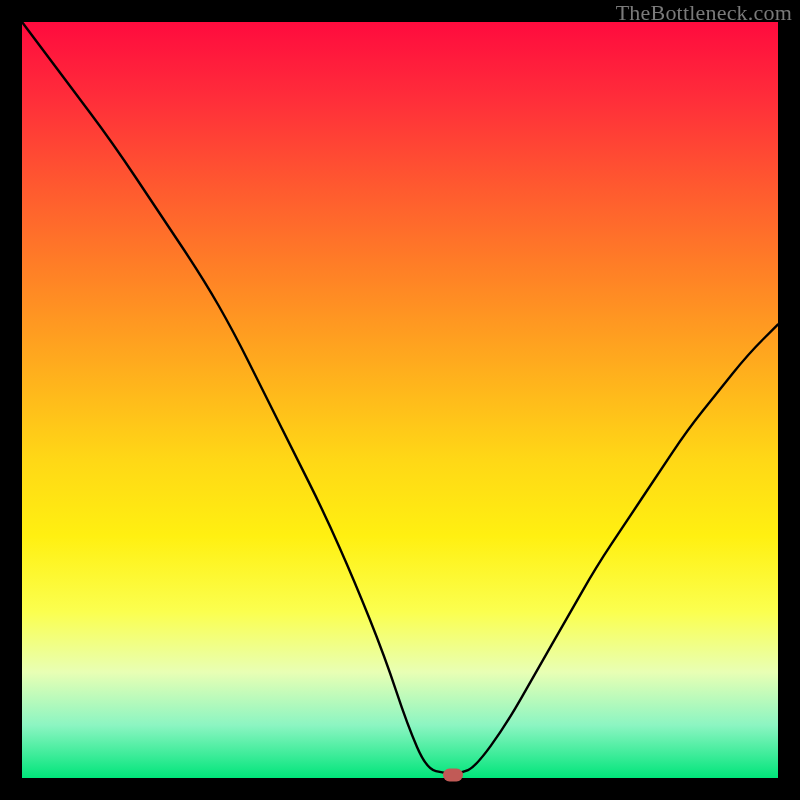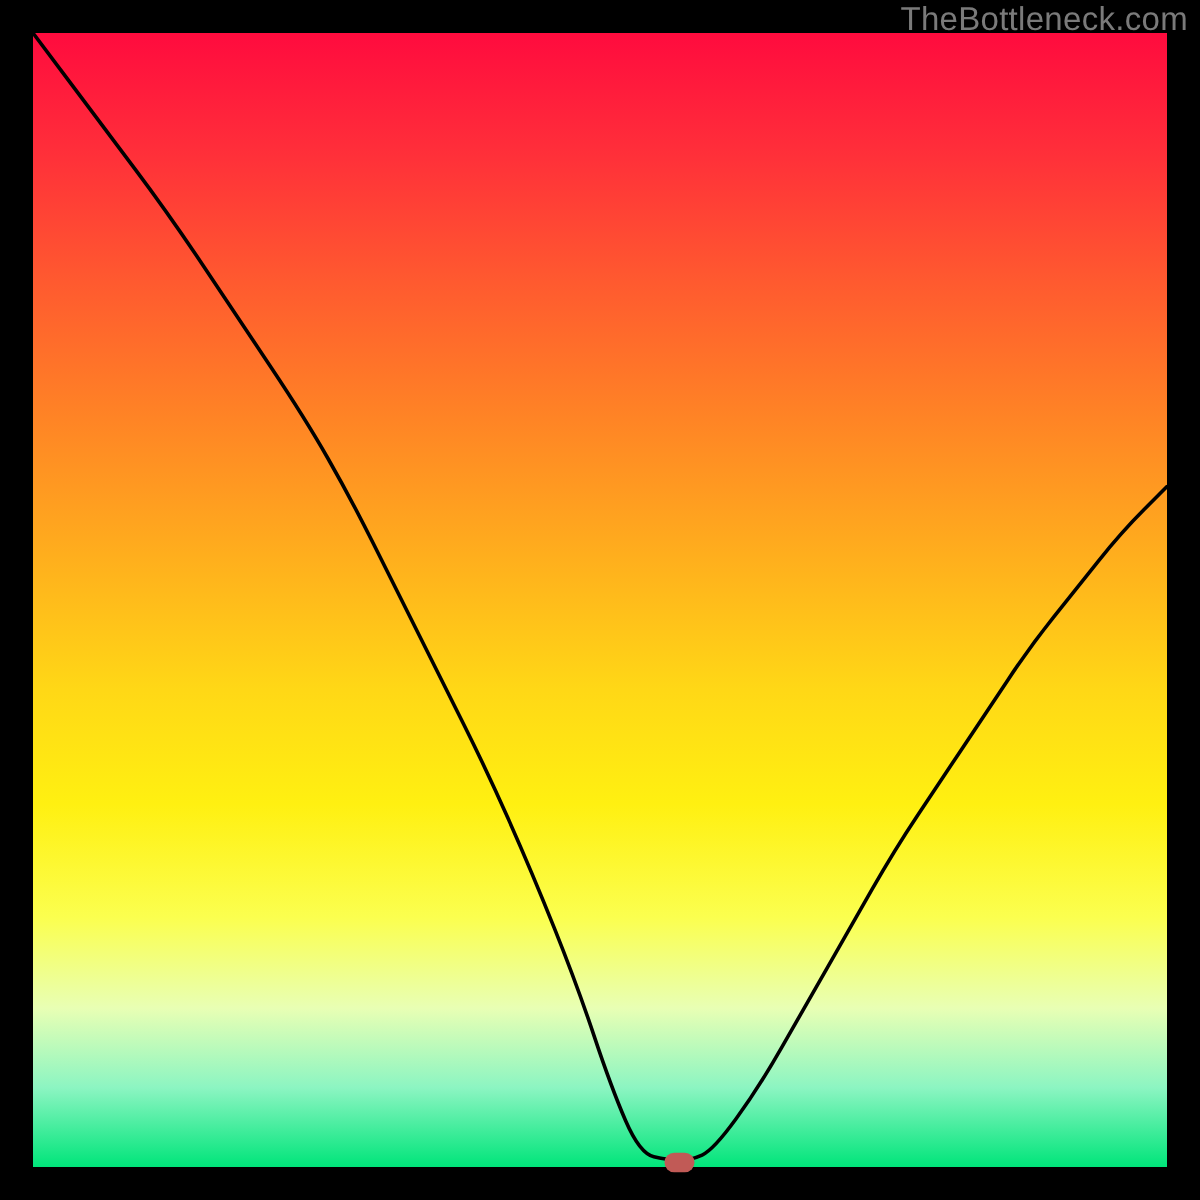--- a/index.html
+++ b/index.html
@@ -9,20 +9,21 @@
     height: 800px;
     background: #000;
     font-family: Arial, Helvetica, sans-serif;
     overflow: hidden;
   }
   .chart-container {
     position: relative;
     width: 800px;
     height: 800px;
     background: #000;
+    font-family: Liberation Serif, serif;
   }
   .plot-area {
     position: absolute;
     left: 22px;
     top: 22px;
     width: 756px;
     height: 756px;
     background: linear-gradient(to bottom,
       #ff0b3e 0%,
       #ff2d3a 10%,

